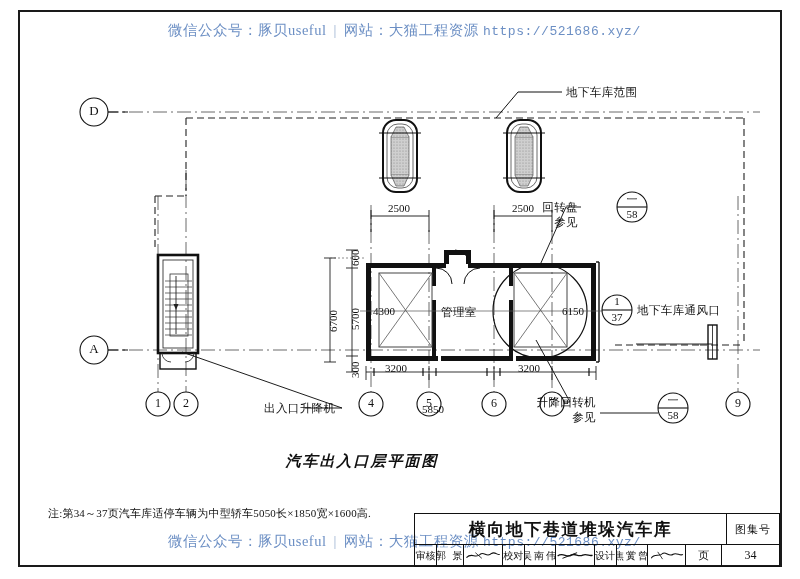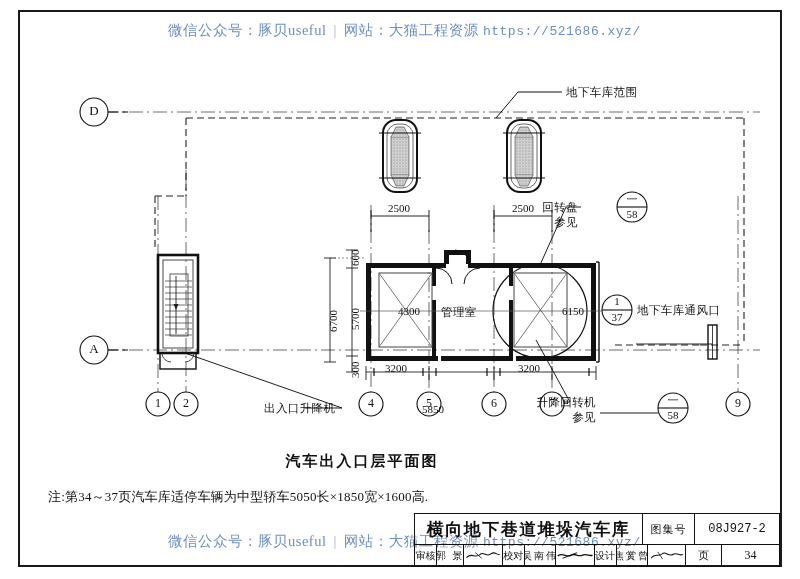--- a/index.html
+++ b/index.html
@@ -58,26 +58,26 @@
   }
   .reftop{
     position:absolute;font-family:"Liberation Serif",serif;
     font-size:11px;color:#111;text-align:center;width:26px;
   }
 
   
   .caption{
     position:absolute;left:0;top:452px;width:724px;text-align:center;
     font-family:"Liberation Serif",serif;
-    font-size:15px;font-weight:bold;letter-spacing:2px;color:#111;
+    font-size:15px;font-weight:bold;letter-spacing:2px;color:#111;font-style:italic;
   }
   
   .note{
-    position:absolute;left:48px;top:488px;
-    font-family:"Liberation Serif",serif;font-size:13px;color:#111;
+    position:absolute;left:48px;top:506px;
+    font-family:"Liberation Serif",serif;font-size:11px;color:#111;
     white-space:nowrap;letter-spacing:.2px;
   }
 
   
   .tblock{
     position:absolute;left:414px;top:513px;width:366px;height:54px;
     border:1.6px solid #111;box-sizing:border-box;
     display:flex;flex-direction:column;
     background:transparent;
   }
@@ -373,21 +373,21 @@
 
   <div class="dim vert" style="left:327px;top:332px;">6700</div>
   <div class="dim vert" style="left:349px;top:330px;">5700</div>
   <div class="dim vert" style="left:349px;top:266px;">600</div>
   <div class="dim vert" style="left:349px;top:378px;">300</div>
 
   <div class="dim" style="left:385px;top:362px;">3200</div>
   <div class="dim" style="left:422px;top:362px;margin-top:41px;">5850</div>
   <div class="dim" style="left:518px;top:362px;">3200</div>
 
-  <div class="dim" style="left:398px;top:305px;">4300</div>
+  <div class="dim" style="left:373px;top:305px;">4300</div>
   <div class="dim" style="left:526px;top:305px;padding-left:36px;">6150</div>
   <div class="lbl cn" style="left:441px;top:305px;">管理室</div>
 
   <div class="lbl cn" style="left:578px;top:200px;transform:translateX(-100%);">回转盘</div>
   <div class="lbl cn" style="left:578px;top:215px;transform:translateX(-100%);">参见</div>
   <div class="reftop" style="left:619px;top:192px;">一</div>
   <div class="reftop" style="left:619px;top:208px;">58</div>
 
   <div class="reftop" style="left:604px;top:295px;">1</div>
   <div class="reftop" style="left:604px;top:311px;border-radius:6px;">37</div>
@@ -401,21 +401,20 @@
   <div class="reftop" style="left:660px;top:409px;">58</div>
 
   <div class="caption">汽车出入口层平面图</div>
 
   <div class="note">注:第34～37页汽车库适停车辆为中型轿车5050长×1850宽×1600高.</div>
 
   <div class="tblock">
     <div class="tb-row top">
       <div class="tb-cell tb-title">横向地下巷道堆垛汽车库</div>
       <div class="tb-cell tb-key">图集号</div>
-      <div class="tb-cell tb-val">08J927-2</div>
     </div>
     <div class="tb-row bot">
       <div class="tb-cell tb-k2">审核</div>
       <div class="tb-cell tb-n2">郭 景</div>
       <div class="tb-cell tb-sig">
         <svg class="sigmark" viewBox="0 0 46 13">
           <path d="M3,9 C10,2 14,11 20,5 C25,1 28,10 34,4 C38,1 42,7 44,5" fill="none" stroke="#111" stroke-width="1.3"></path>
           <path d="M14,3 L22,10" fill="none" stroke="#111" stroke-width="1"></path>
         </svg>
       </div>

